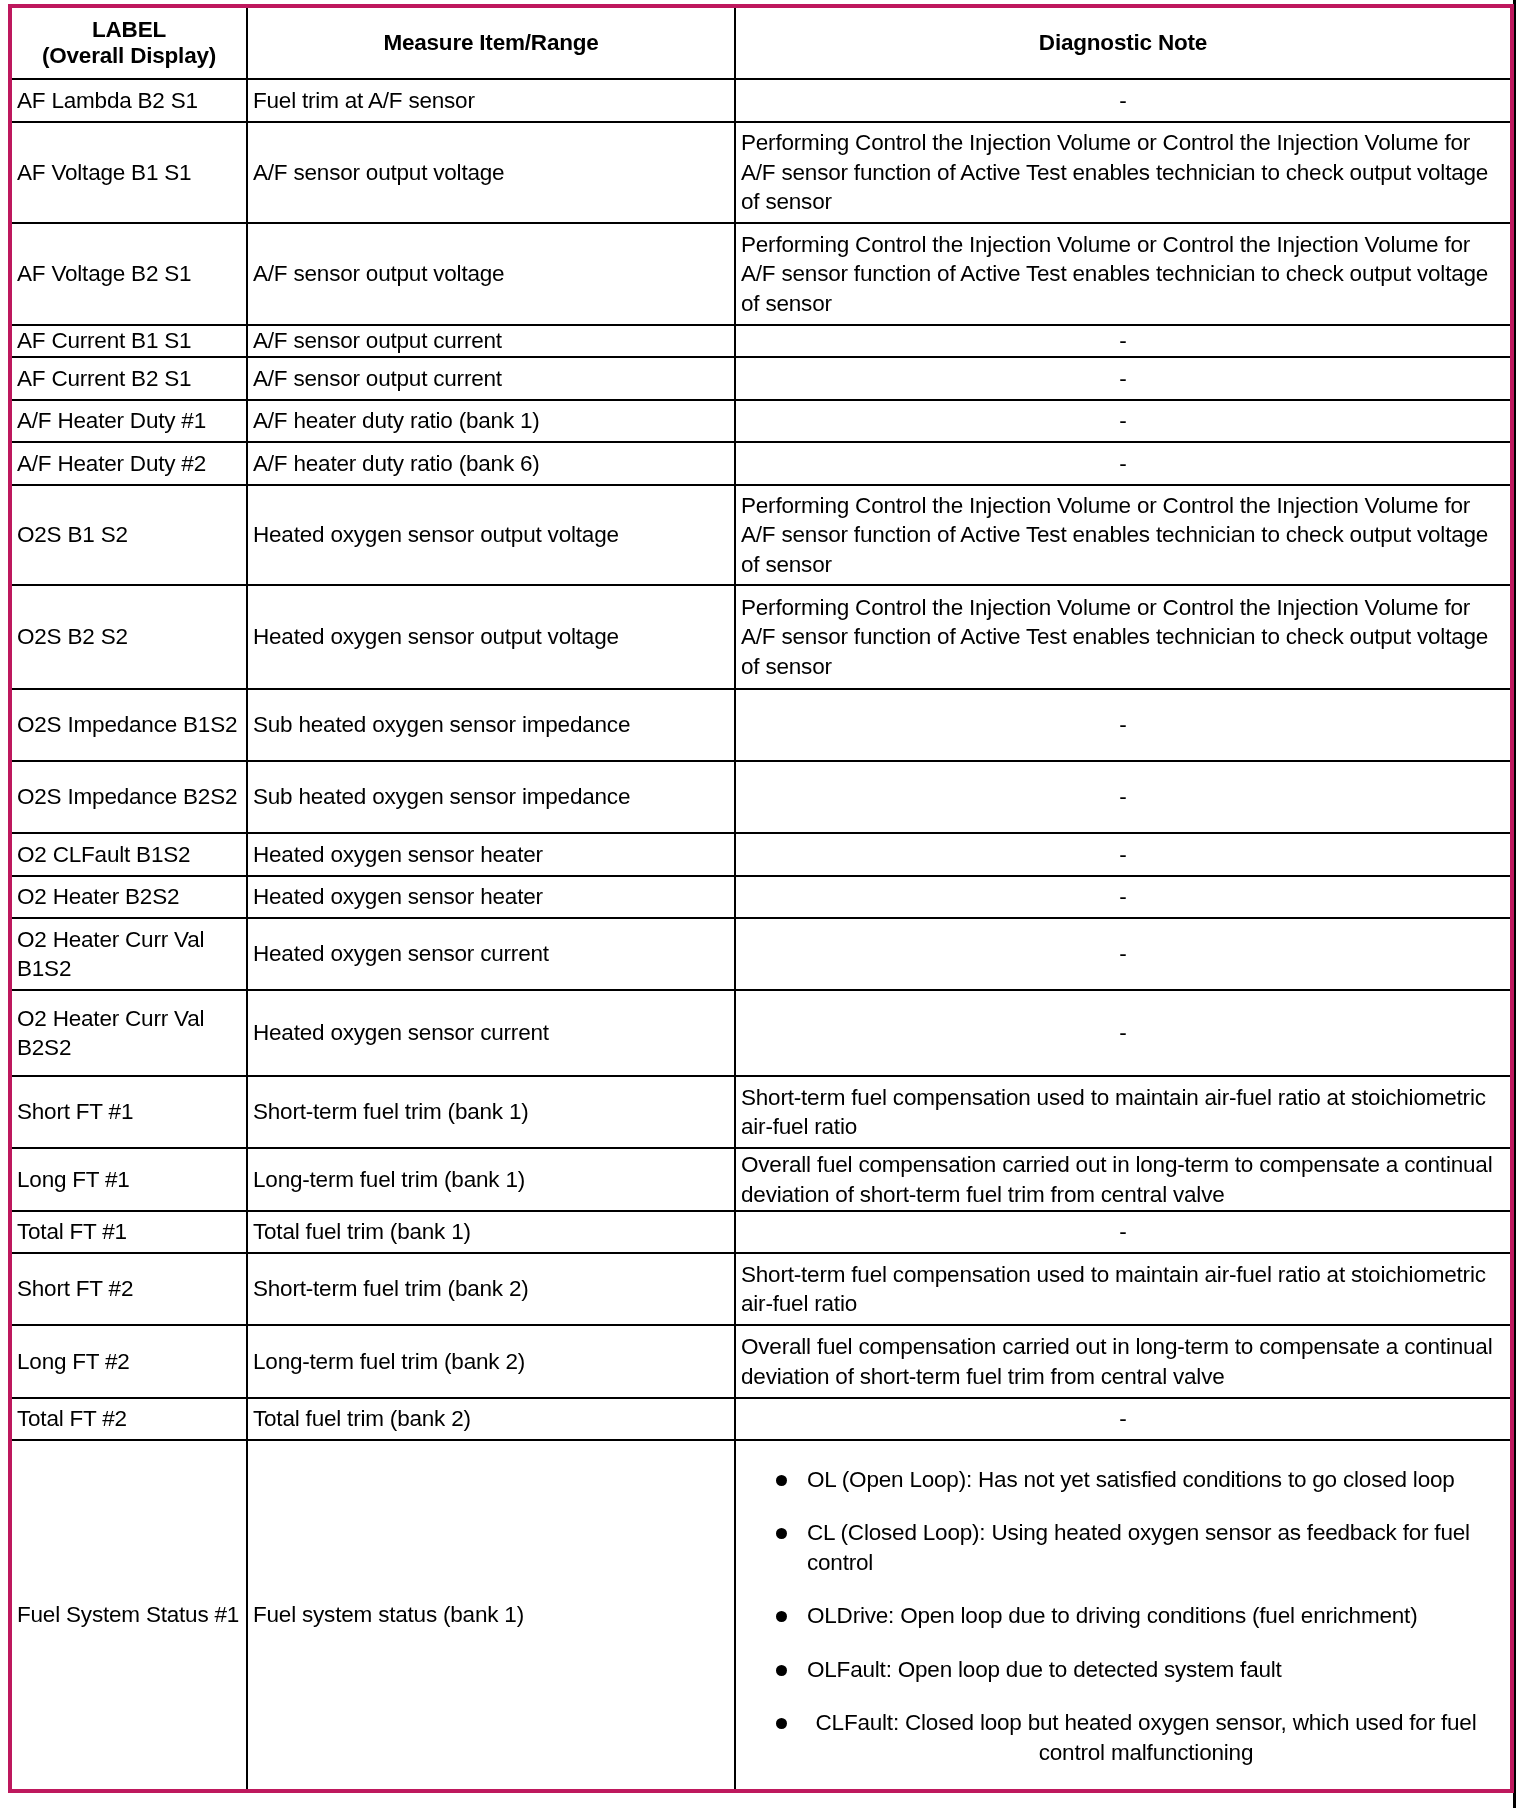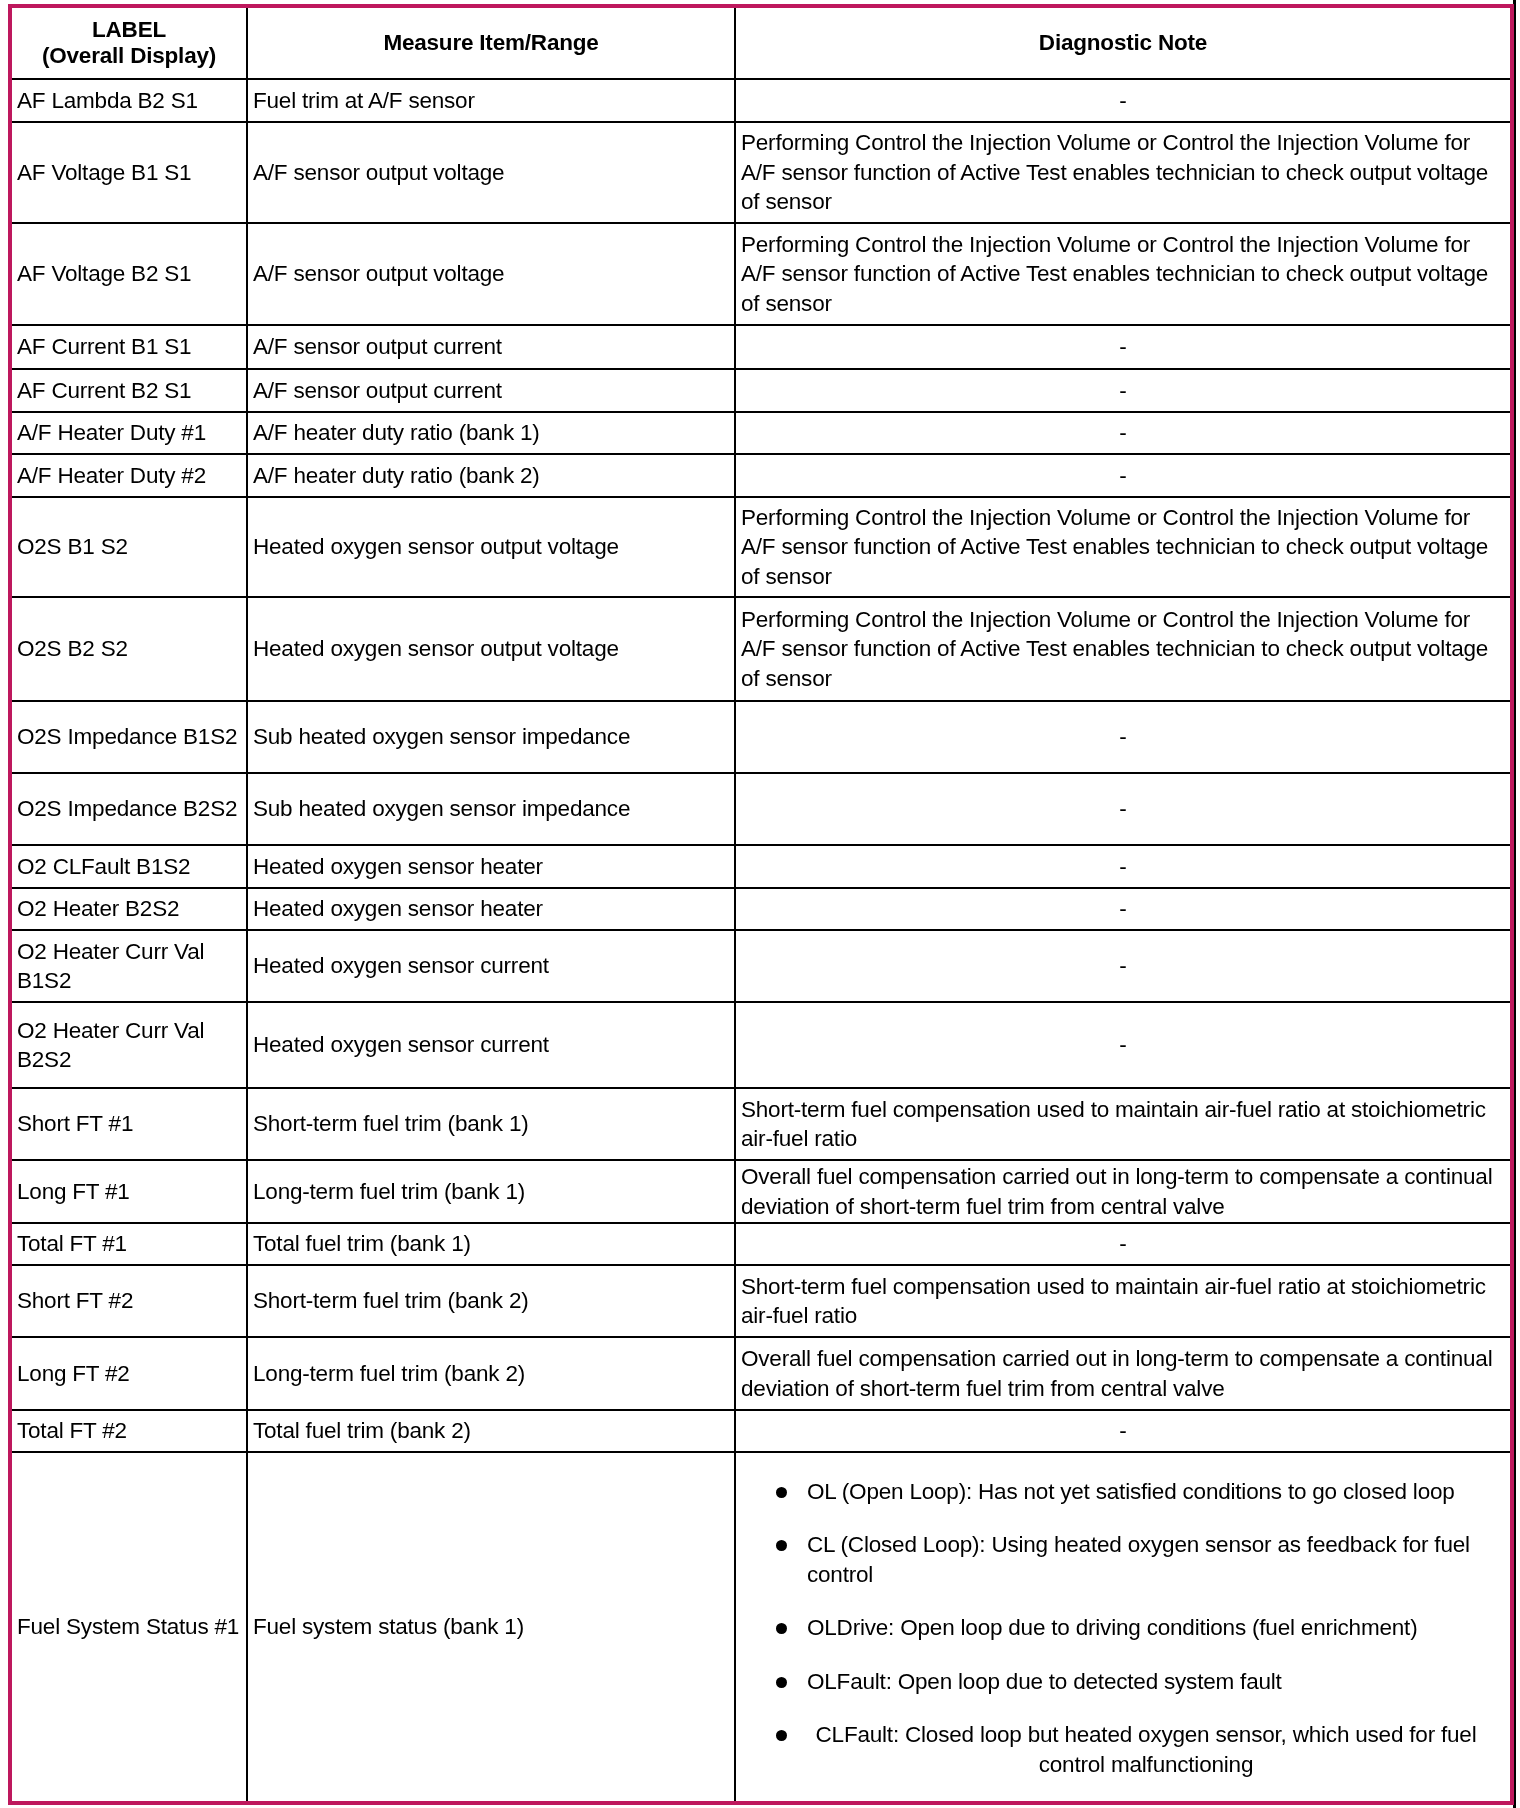--- a/index.html
+++ b/index.html
@@ -64,38 +64,38 @@
       <tr style="height: 101px;">
         <td class="label">AF Voltage B1 S1</td>
         <td>A/F sensor output voltage</td>
         <td class="note">Performing Control the Injection Volume or Control the Injection Volume for A/F sensor function of Active Test enables technician to check output voltage of sensor</td>
       </tr>
       <tr style="height: 102px;">
         <td class="label">AF Voltage B2 S1</td>
         <td>A/F sensor output voltage</td>
         <td class="note">Performing Control the Injection Volume or Control the Injection Volume for A/F sensor function of Active Test enables technician to check output voltage of sensor</td>
       </tr>
-      <tr style="height: 44px;">
+      <tr style="height: 32px;">
         <td class="label">AF Current B1 S1</td>
         <td>A/F sensor output current</td>
         <td class="note dash">-</td>
       </tr>
       <tr style="height: 43px;">
         <td class="label">AF Current B2 S1</td>
         <td>A/F sensor output current</td>
         <td class="note dash">-</td>
       </tr>
       <tr style="height: 42px;">
         <td class="label">A/F Heater Duty #1</td>
         <td>A/F heater duty ratio (bank 1)</td>
         <td class="note dash">-</td>
       </tr>
       <tr style="height: 43px;">
         <td class="label">A/F Heater Duty #2</td>
-        <td>A/F heater duty ratio (bank 2)</td>
+        <td>A/F heater duty ratio (bank 6)</td>
         <td class="note dash">-</td>
       </tr>
       <tr style="height: 100px;">
         <td class="label">O2S B1 S2</td>
         <td>Heated oxygen sensor output voltage</td>
         <td class="note">Performing Control the Injection Volume or Control the Injection Volume for A/F sensor function of Active Test enables technician to check output voltage of sensor</td>
       </tr>
       <tr style="height: 104px;">
         <td class="label">O2S B2 S2</td>
         <td>Heated oxygen sensor output voltage</td>

